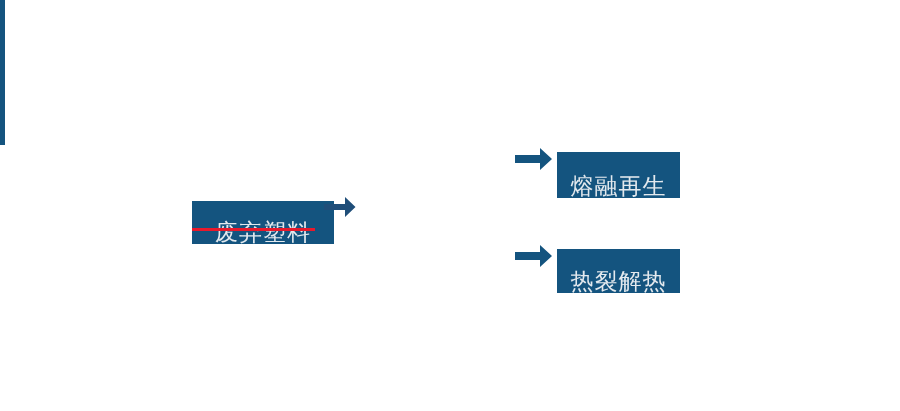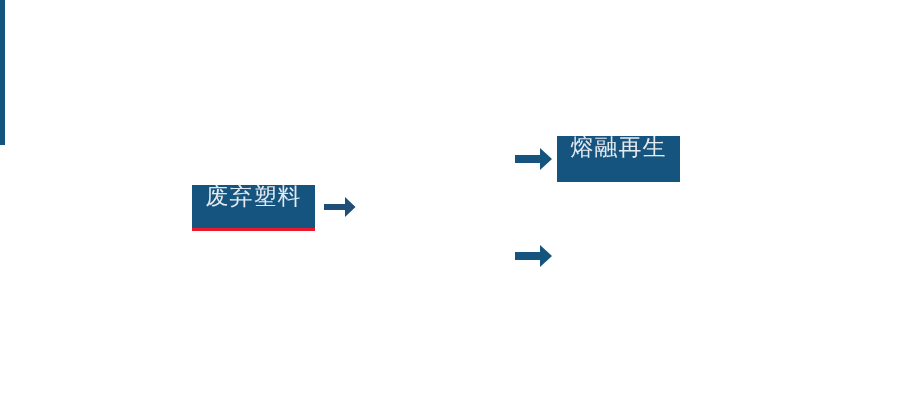--- a/index.html
+++ b/index.html
@@ -15,37 +15,38 @@
     width: 900px;
     height: 411px;
     background: #ffffff;
     overflow: hidden;
   }
 
   
   .node {
     position: absolute;
     display: flex;
-    align-items: flex-start;
+    align-items: flex-end;
     justify-content: center;
     box-sizing: border-box;
     letter-spacing: 1px;
     white-space: nowrap;
     user-select: none;
+    margin-top: 16px;
   }
   .node-label {
     display: block;
     line-height: 1;
   }
 
   
   .node-source {
     left: 192px;
     top: 185px;
-    width: 123px;
+    width: 142px;
     height: 43px;
     background: #14547F;
     color: #E3E9EE;
     font-size: 23px;
   }
   
   .node-source-underline {
     position: absolute;
     left: 192px;
     top: 228px;
@@ -140,14 +141,17 @@
   <div class="connector branch-arm branch-arm-2">
     <svg width="38" height="26" viewBox="0 0 38 26" aria-hidden="true">
       <path d="M0 9 H25 V2 L37 13 L25 24 V17 H0 Z" fill="#14547F"></path>
     </svg>
   </div>
 
   <div class="node node-out-1">
     <span class="node-label">熔融再生</span>
   </div>
 
+  <div class="node node-out-2">
+    <span class="node-label">热裂解热</span>
+  </div>
 
 </div>
 
 </body></html>

